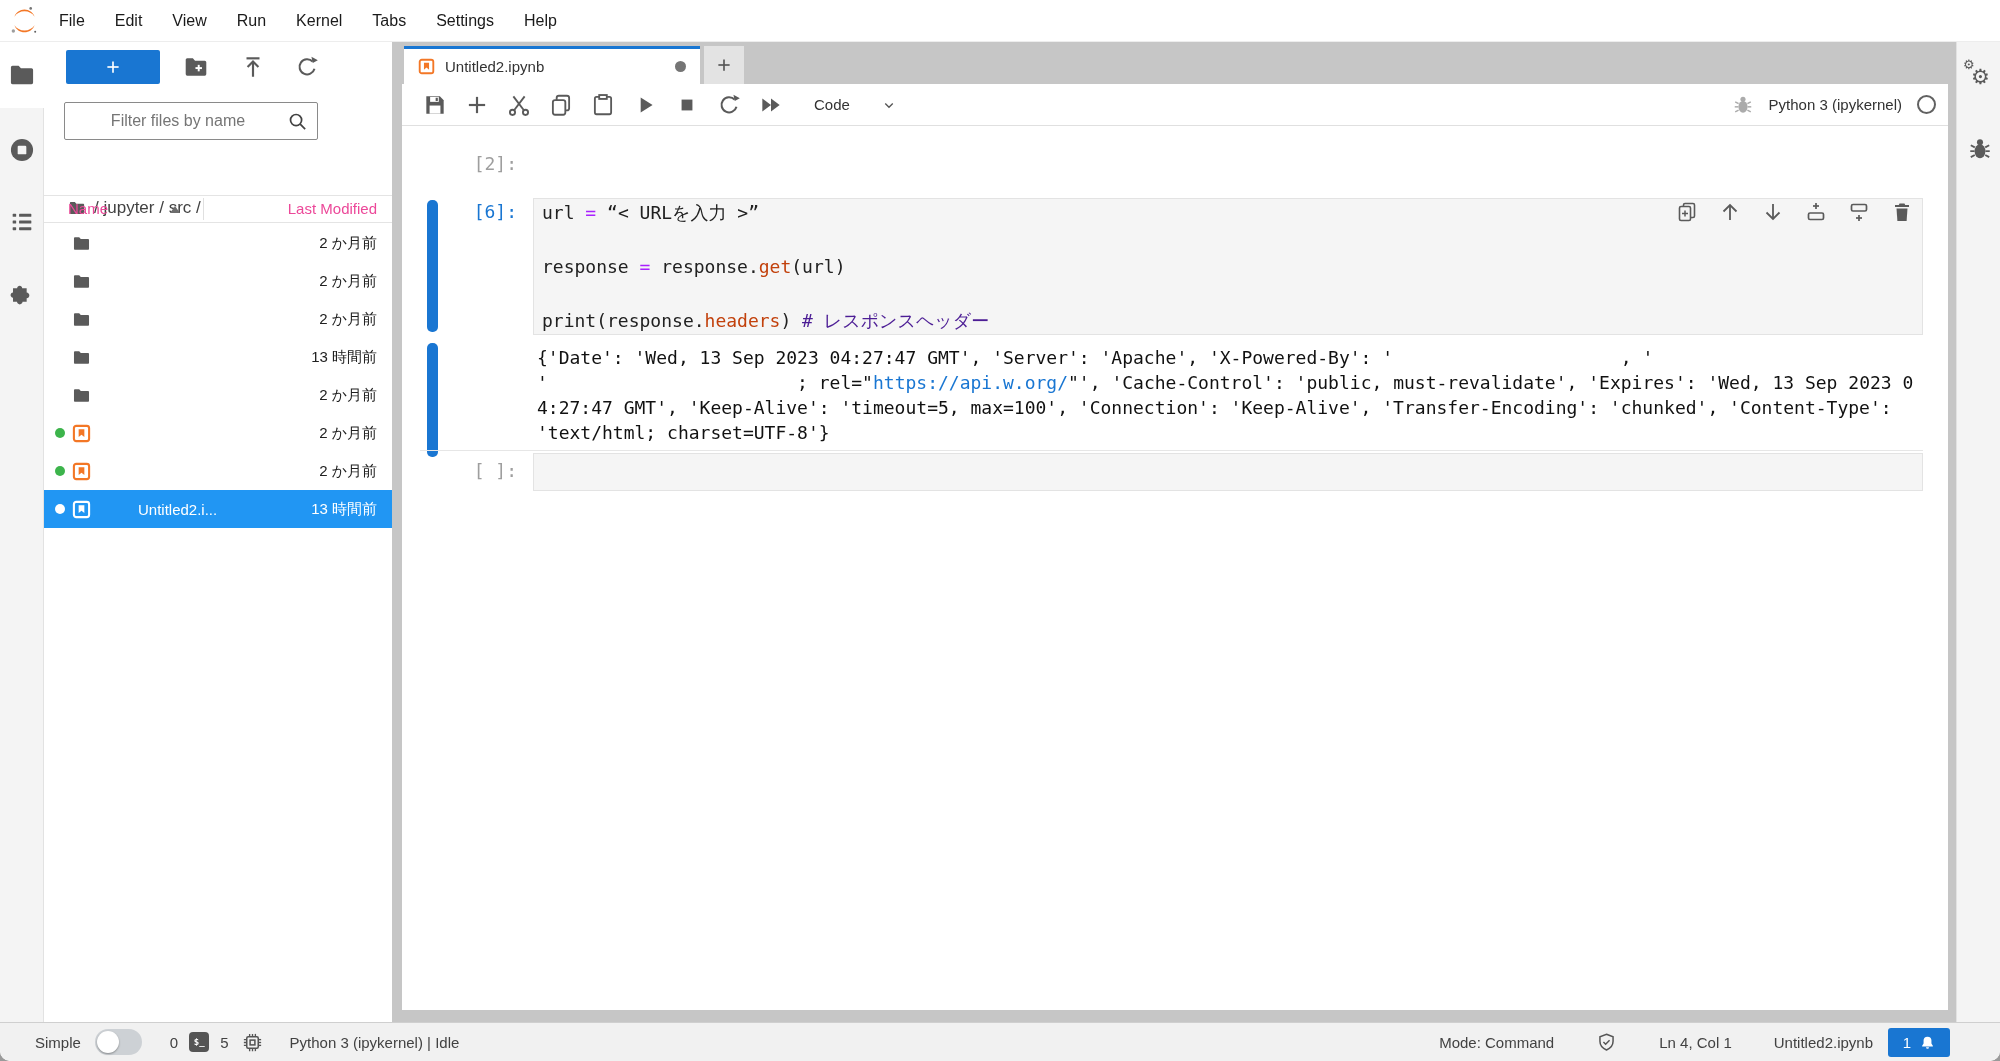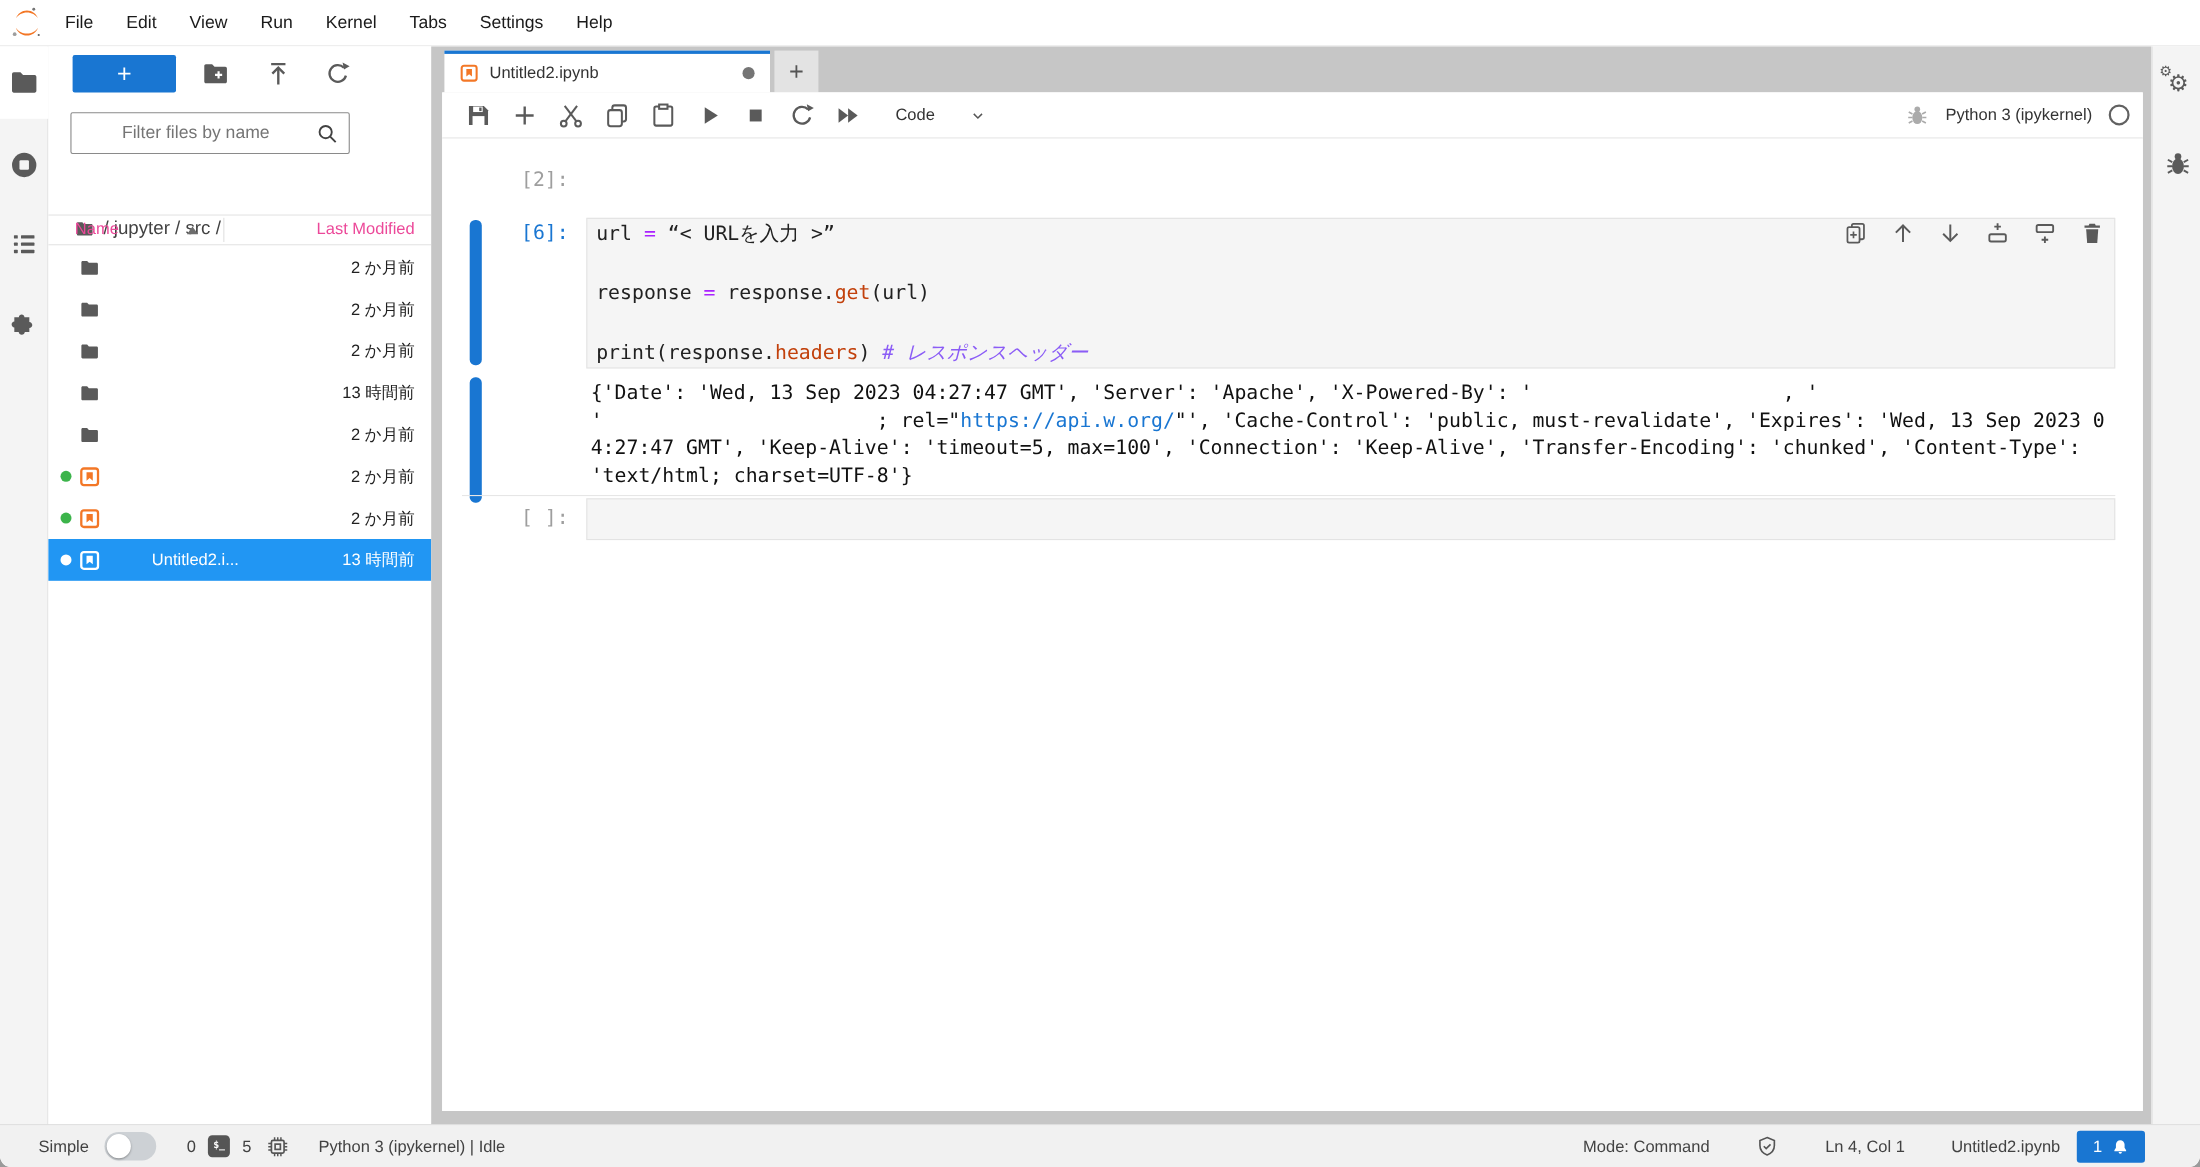--- a/index.html
+++ b/index.html
@@ -81,21 +81,21 @@
   #p1 { top:20px; line-height:35px; }
   #p2 { top:72px; line-height:27px; }
   #p3 { top:327px; line-height:36px; }
   .code-line { height:27px; line-height:27px; font-family:"DejaVu Sans Mono", monospace; font-size:18px; color:#212121; white-space:pre; }
   #in1 .code-line { height:35px; line-height:35px; }
   #in3 .code-line { height:36px; line-height:36px; }
   .sel { background:#d8d8d8; }
   .tok-kw { color:#008000; font-weight:bold; }
   .tok-op { color:#aa22ff; }
   .tok-prop { color:#c2410c; }
-  .tok-com { color:#8b5cf6; font-style:italic; }
+  .tok-com { color:#4c1d95; }
   .collapser { position:absolute; left:25px; width:11px; border-radius:5px; background:#1976d2; cursor:pointer; }
   #bar-in { top:74px; height:132px; }
   #bar-out { top:217px; height:114px; }
   .outputs { position:absolute; left:135px; right:25px; top:219px; }
   .out-line { height:25px; line-height:25px; font-family:"DejaVu Sans Mono", monospace; font-size:18px; color:#111; white-space:pre; }
   .tok-link { color:#1976d2; cursor:pointer; }
   .cell-sep { position:absolute; left:18px; right:25px; top:324px; border-top:1px solid #e6e6e6; }
   .cell-tools { position:absolute; right:34px; top:74px; display:flex; gap:19px; }
   .ct-btn { width:24px; height:24px; color:#5a5a5a; cursor:pointer; }
 

